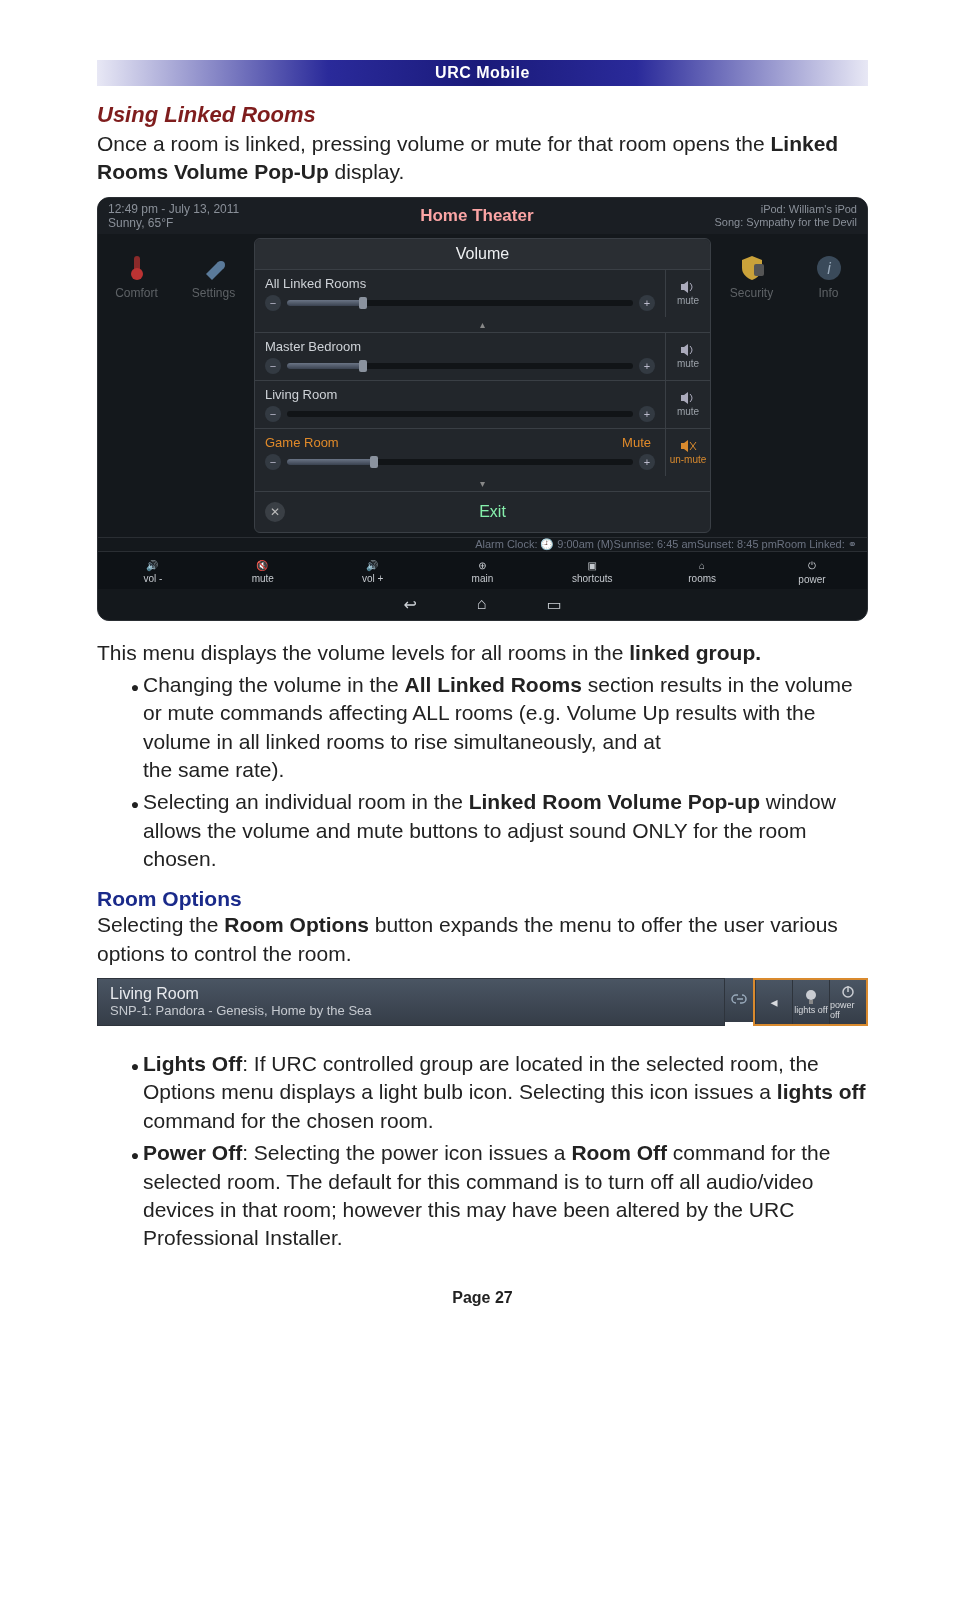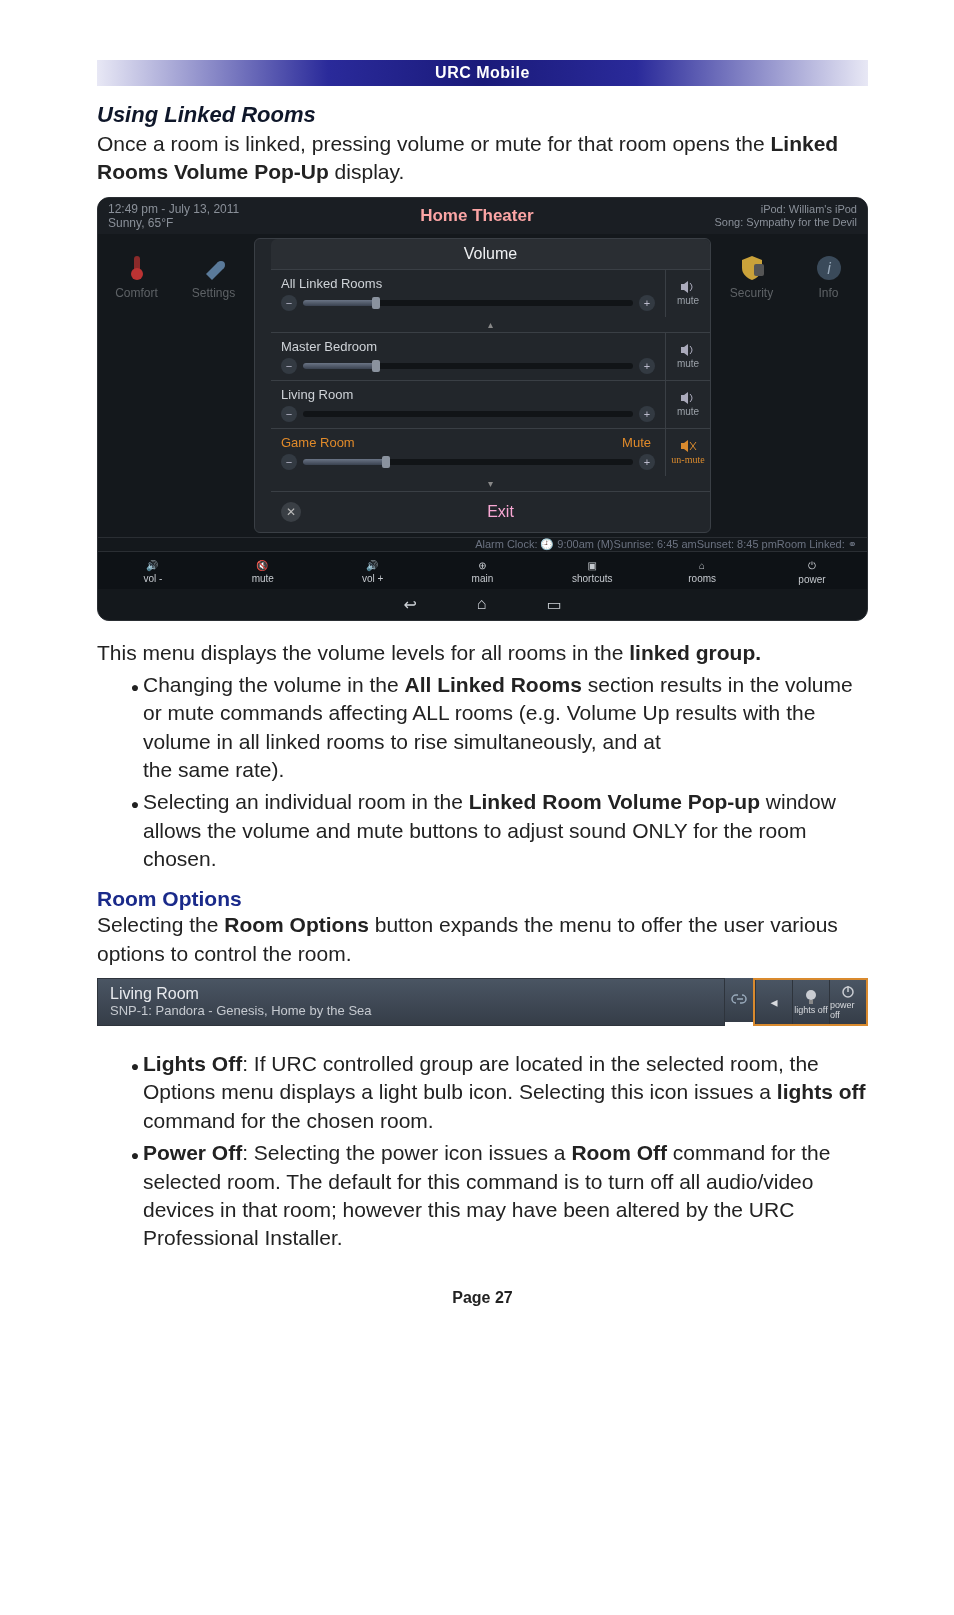--- a/index.html
+++ b/index.html
@@ -16,21 +16,21 @@
   .header-bar {
     background: linear-gradient(to right, #e8e8f5 0%, #2a2a9a 30%, #1a1a7a 50%, #2a2a9a 70%, #e8e8f5 100%);
     color: #fff;
     text-align: center;
     font-size: 16px;
     padding: 4px 0;
     letter-spacing: 0.5px;
     font-weight: 600;
   }
   .section-title {
-    color: #0f172a;
+    color: #7f1d1d;
     font-style: italic;
     font-weight: 700;
     font-size: 22px;
     margin: 16px 0 2px 0;
   }
   .body-text {
     font-size: 21px;
     line-height: 1.35;
     margin: 0 0 4px 0;
     font-weight: 400;
@@ -81,21 +81,20 @@
   }
   .app-col-side { width: 154px; display: flex; flex-wrap: wrap; padding: 8px 0;}
   .side-tile { width: 77px; text-align: center; font-size: 12px; color: #5e6266; padding: 12px 0; }
   .side-tile svg { display: block; margin: 0 auto 4px; }
   .app-col-mid { flex: 1; }
   .vol-panel {
     border: 1px solid #3a3f45;
     border-radius: 6px;
     margin: 4px 2px;
     background: #22262b;
-    padding-left: 16px;
   }
   .vol-title { text-align: center; font-size: 16px; color: #eef0f2; padding: 6px 0; background:#2a2e33; border-radius:6px 6px 0 0;}
   .vol-row { display: flex; align-items: stretch; border-top: 1px solid #3a3f45; }
   .vol-row:first-of-type { border-top: none; }
   .vol-main { flex: 1; padding: 6px 10px; }
   .vol-label { font-size: 13px; color: #cfd3d8; margin-bottom: 4px; }
   .vol-label.orange { color: #e08a2a; }
   .vol-slider {
     display: flex; align-items: center; gap: 6px;
   }
@@ -104,21 +103,21 @@
     background: #333a42; color:#bbc; font-size:11px; line-height:16px; text-align:center;
   }
   .vol-track { flex:1; height: 6px; background:#111417; border-radius:3px; position:relative; }
   .vol-fill { position:absolute; left:0; top:0; bottom:0; background:linear-gradient(#6a7485,#3a4250); border-radius:3px; }
   .vol-thumb { position:absolute; top:-3px; width:8px; height:12px; background:#8a929e; border-radius:2px; transform:translateX(-4px);}
   .vol-mute { width:44px; border-left:1px solid #3a3f45; text-align:center; font-size:10px; color:#9aa0a8; display:flex; flex-direction:column; justify-content:center; align-items:center; gap:1px;}
   .vol-mute svg { display:block; }
   .mute-word { font-size:13px; color:#e08a2a; text-align:right; padding-right:4px;}
   .exit-row { display:flex; align-items:center; padding:10px; border-top:1px solid #3a3f45;}
   .exit-x { width:20px;height:20px;border-radius:50%;background:#3a3f45;color:#bbb;text-align:center;line-height:20px;font-size:12px;}
-  .exit-label { flex:1; text-align:center; font-size:16px; color:#f9a8d4;}
+  .exit-label { flex:1; text-align:center; font-size:16px; color:#86efac;}
   .expander { text-align:center; color:#888; font-size:10px; padding:2px 0;}
   .app-status {
     display:flex; justify-content:flex-end; padding:0 10px;
     font-size:11px; color:#6b7280; border-top:1px solid #2a2e33;
   }
   .app-bottom {
     display:flex; justify-content:space-around; padding:8px 0 4px;
     background:#0e1216; border-top:1px solid #2a2e33;
   }
   .bot-item { text-align:center; font-size:10px; color:#c5c9ce; width:90px;}
@@ -265,21 +264,21 @@
               </div>
               <div class="vol-slider">
                 <div class="vol-btn-round">−</div>
                 <div class="vol-track">
                     <div class="vol-fill" style="width:25%"></div>
                     <div class="vol-thumb" style="left:25%"></div>
                   </div>
                 <div class="vol-btn-round">+</div>
               </div>
             </div>
-            <div class="vol-mute" style="color:#d98a2e;font-family:Liberation Serif, serif;">
+            <div class="vol-mute" style="color:#d98a2e;">
               <svg width="18" height="14">
                   <path d="M2 4h3l4-3v12l-4-3H2z" fill="#d98a2e"></path>
                   <line x1="11" y1="3" x2="17" y2="11" stroke="#d98a2e"></line>
                   <line x1="17" y1="3" x2="11" y2="11" stroke="#d98a2e"></line>
                 </svg>
               <span>un-mute</span>
             </div>
           </div>
           <div class="expander">▾</div>
 

